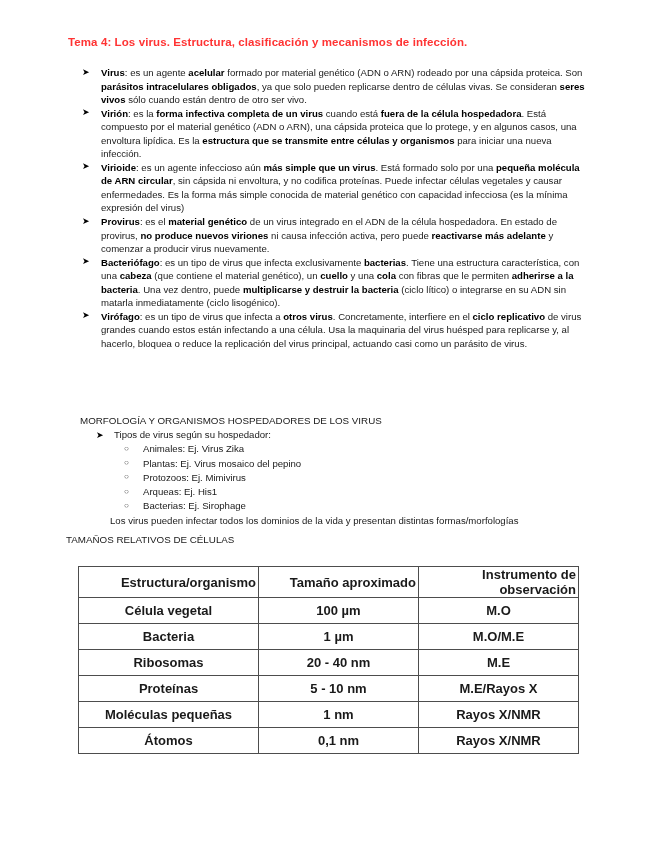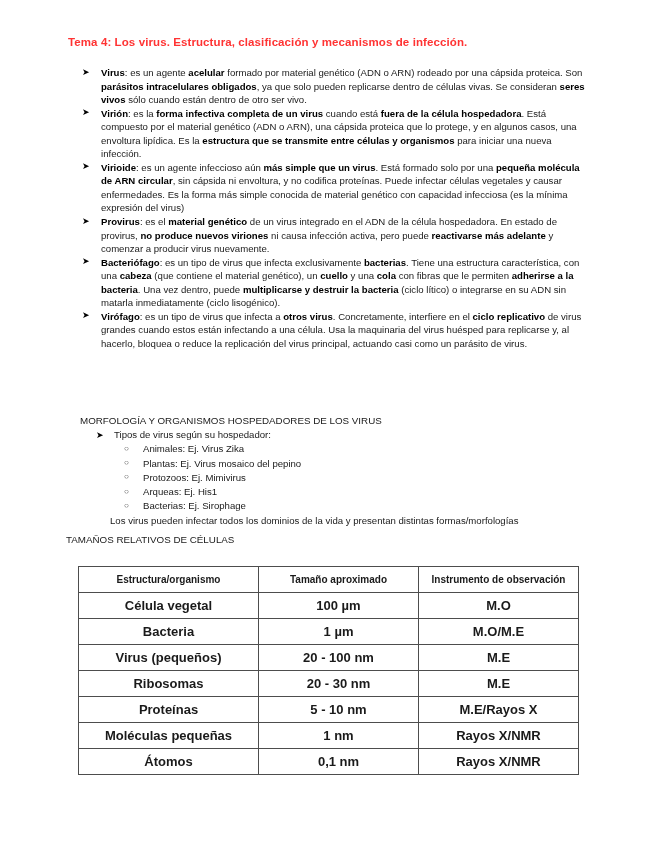--- a/index.html
+++ b/index.html
@@ -128,21 +128,22 @@
     text-align: center;
     vertical-align: middle;
     height: 25px;
     font-size: 13px;
     font-weight: bold;
     color: #1a1a1a;
     padding: 0 2px;
   }
   table.sizes thead th {
     font-weight: bold;
-    font-size: 10px;
+    font-size: 13px;
+    text-align: right;
   }
   table.sizes col.c1 { width: 180px; }
   table.sizes col.c2 { width: 160px; }
   table.sizes col.c3 { width: 160px; }
 </style>
 </head>
 <body>
 
 <div class="page">
 
@@ -194,27 +195,22 @@
           <td>Célula vegetal</td>
           <td>100 µm</td>
           <td>M.O</td>
         </tr>
         <tr>
           <td>Bacteria</td>
           <td>1 µm</td>
           <td>M.O/M.E</td>
         </tr>
         <tr>
-          <td>Virus (pequeños)</td>
-          <td>20 - 100 nm</td>
-          <td>M.E</td>
-        </tr>
-        <tr>
           <td>Ribosomas</td>
-          <td>20 - 30 nm</td>
+          <td>20 - 40 nm</td>
           <td>M.E</td>
         </tr>
         <tr>
           <td>Proteínas</td>
           <td>5 - 10 nm</td>
           <td>M.E/Rayos X</td>
         </tr>
         <tr>
           <td>Moléculas pequeñas</td>
           <td>1 nm</td>

